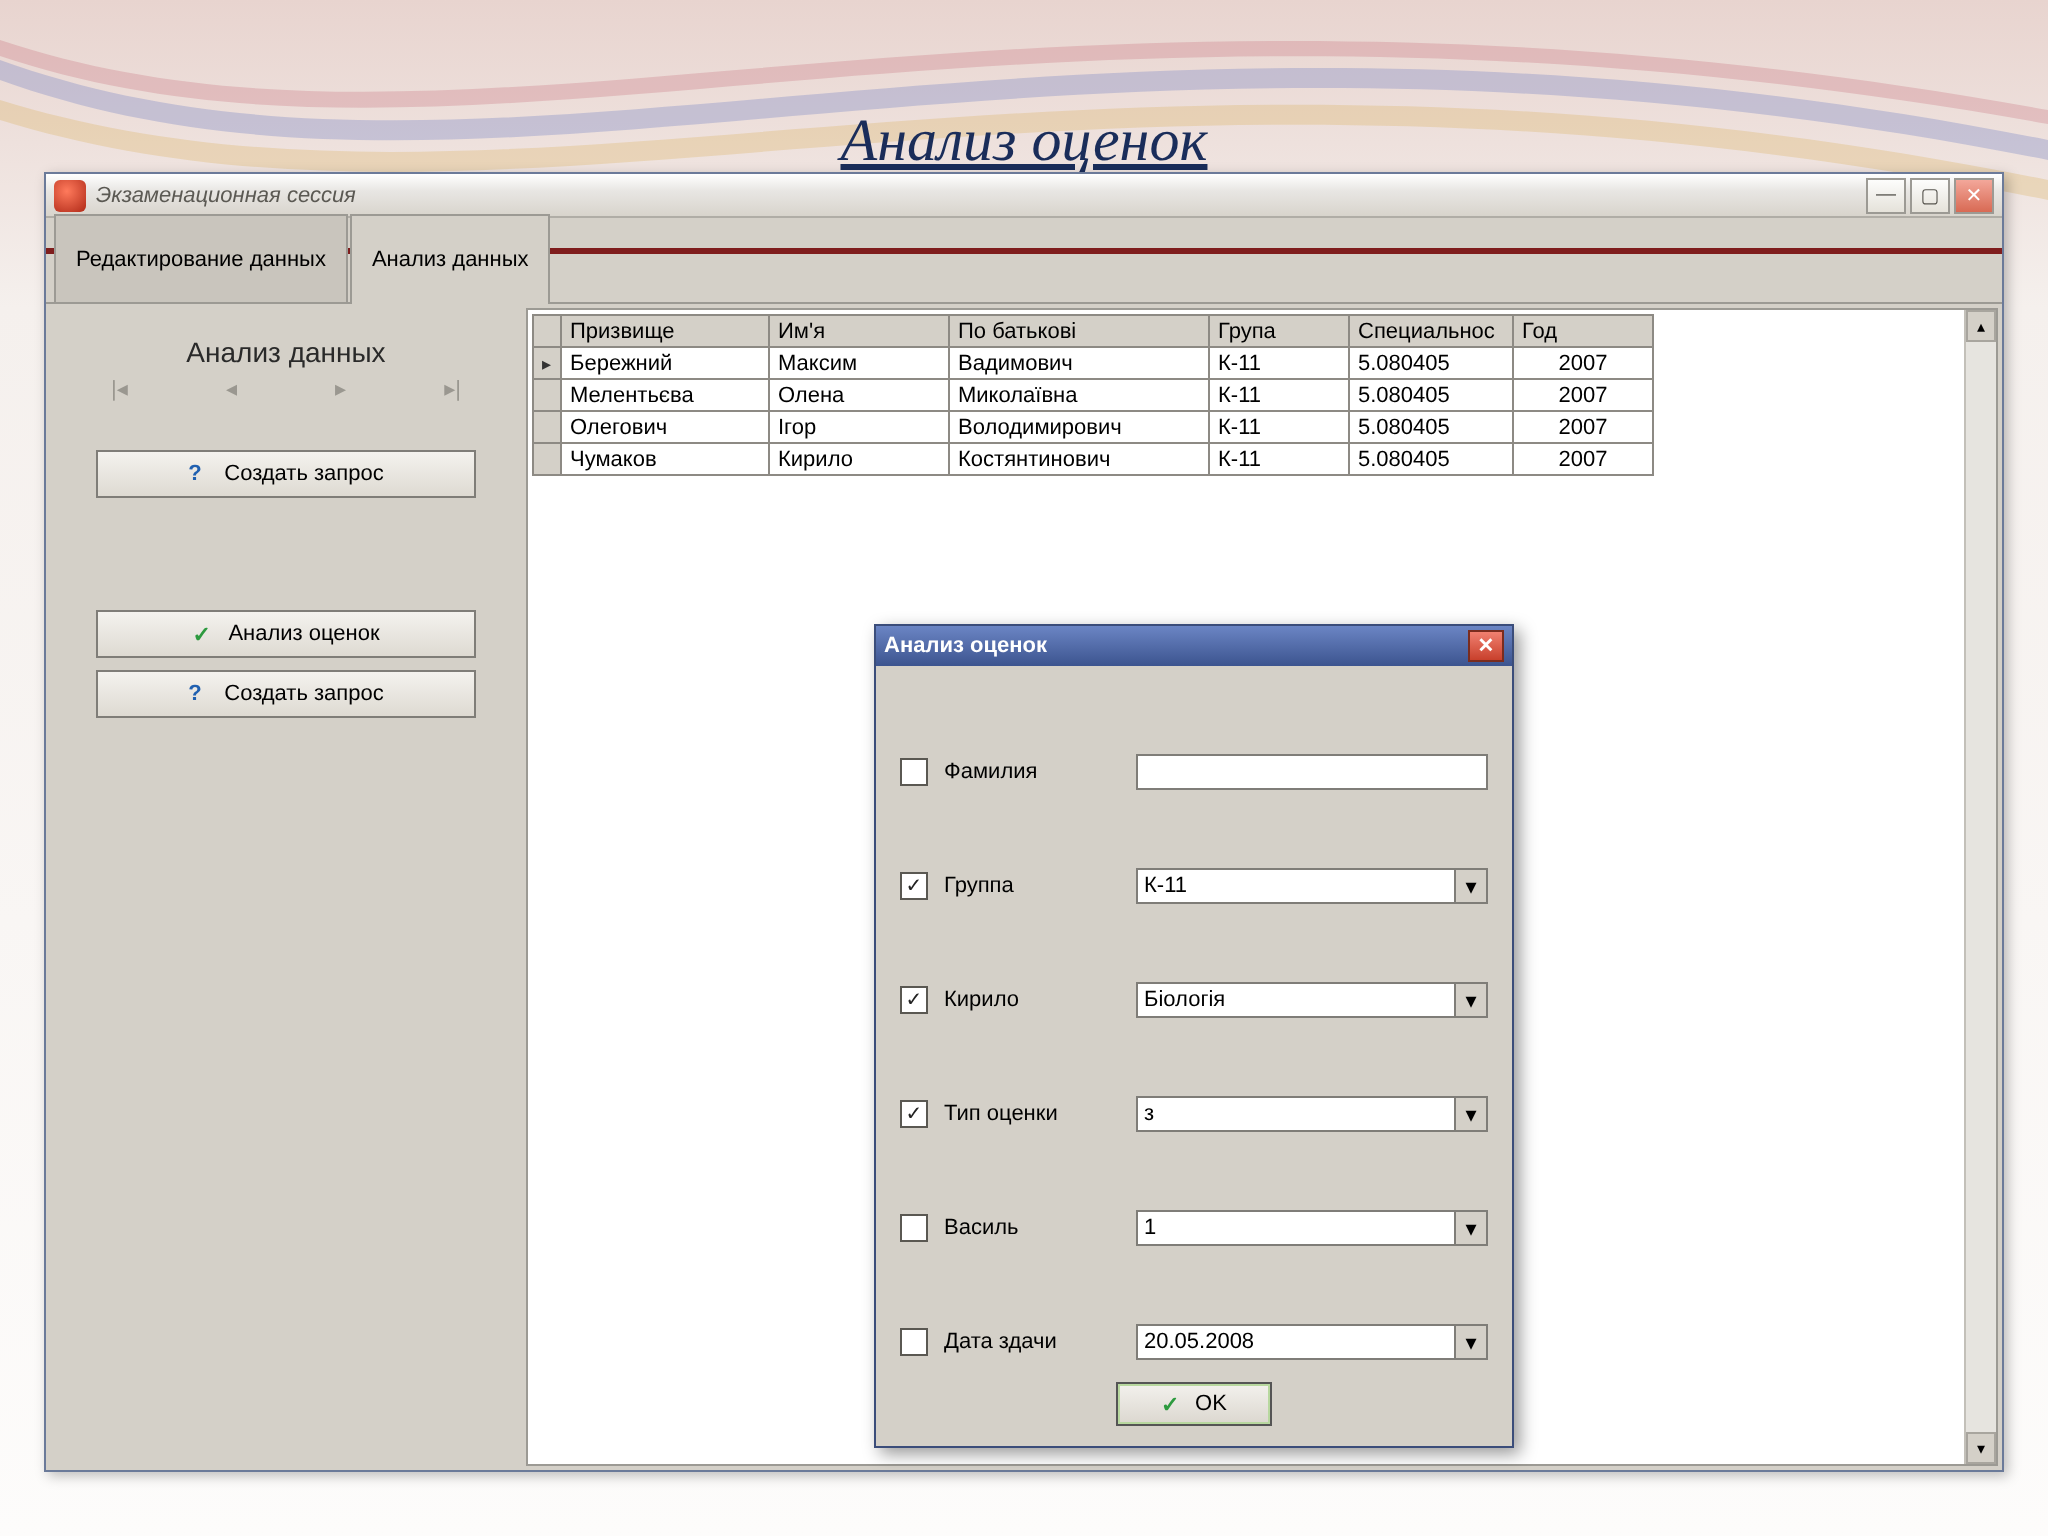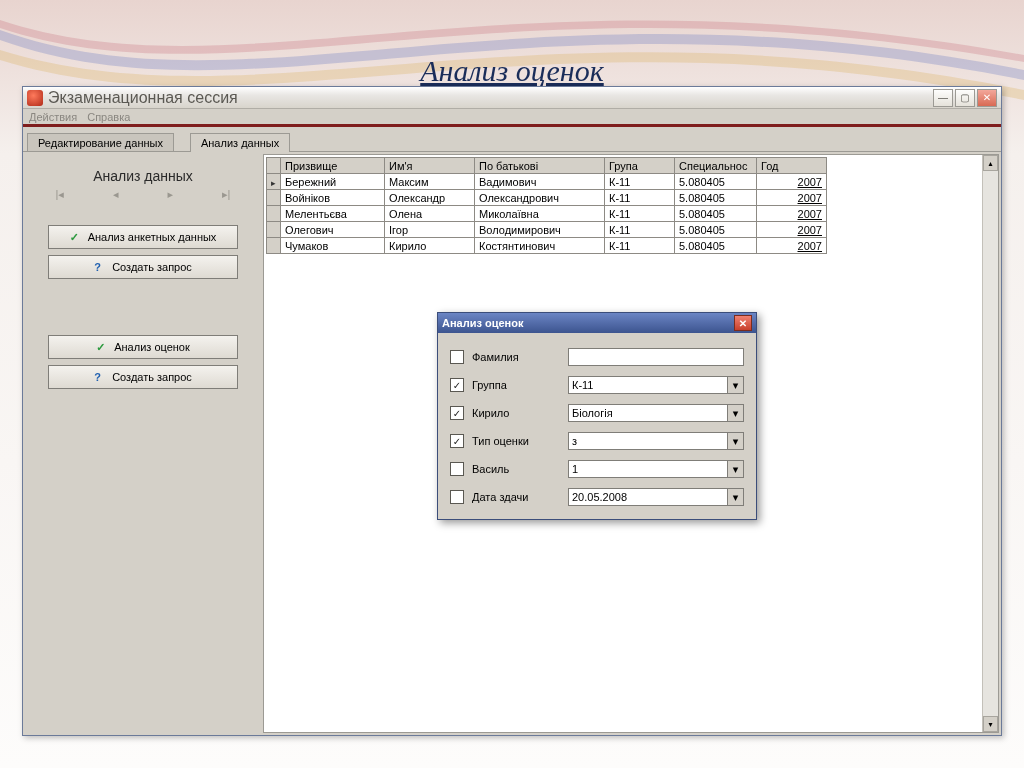--- a/index.html
+++ b/index.html
@@ -37,21 +37,21 @@
     background: linear-gradient(180deg, #ffffff 0%, #e8e6e3 40%, #d8d4cc 100%);
     border-bottom: 1px solid #b0ada6;
     display: flex; align-items: center;
     padding: 0 4px;
   }
   .titlebar .app-icon {
     width: 16px; height: 16px; margin-right: 5px;
     background: radial-gradient(circle at 40% 35%, #ff7a5c, #b02a18);
     border-radius: 3px;
   }
-  .titlebar .title-text { color: #5b5953; font-size: 16px; flex: 1; }
+  .titlebar .title-text { color: #5b5953; font-size: 11px; flex: 1; font-style: italic; }
   .win-controls { display: flex; gap: 2px; }
   .win-btn {
     width: 20px; height: 18px;
     border: 1px solid #9c9a94;
     background: linear-gradient(180deg, #fdfdfc, #e5e2da);
     display: flex; align-items: center; justify-content: center;
     font-size: 10px; color: #5b5953;
   }
   .win-btn.close { background: linear-gradient(180deg, #f3a79a, #d86a54); color: #fff; }
   .menubar {
@@ -61,26 +61,26 @@
     color: #8a8781; font-size: 11px;
     border-bottom: 3px solid #7f1d1d;
   }
   .tabstrip {
     display: flex; align-items: flex-end;
     padding: 3px 4px 0 4px;
     background: #d4d0c8;
     height: 24px;
   }
   .tab {
-    padding: 3px 10px;
+    padding: 16px 10px;
     border: 1px solid #9c9a94;
     border-bottom: none;
     background: #c9c5bd;
     font-size: 11px;
-    margin-right: 16px;
+    margin-right: 1px;
     position: relative; top: 1px;
   }
   .tab.active { background: #d4d0c8; z-index: 2; }
   .client {
     display: flex;
     border-top: 1px solid #9c9a94;
     height: calc(100% - 22px - 18px - 24px);
     background: #d4d0c8;
     position: relative;
   }
@@ -132,21 +132,21 @@
     padding: 1px 4px;
     background: #ffffff;
     text-align: left;
     height: 16px;
   }
   table.data th { background: #d4d0c8; font-weight: normal; }
   .rowmarker {
     width: 14px; background: #d4d0c8 !important;
   }
   .rowmarker.current::before { content: "▸"; font-size:9px; color:#333; }
-  table.data td.num { text-align: right; text-decoration: underline; }
+  table.data td.num { text-align: center; }
   .dialog {
     position: absolute;
     left: 414px; top: 160px;
     width: 320px;
     border: 1px solid #3b4d7a;
     background: #d4d0c8;
     box-shadow: 3px 3px 8px rgba(0,0,0,0.4);
   }
   .dlg-title {
     height: 20px;
@@ -159,21 +159,21 @@
   }
   .dlg-title .spacer { flex:1; }
   .dlg-close {
     width: 18px; height: 16px;
     background: linear-gradient(180deg,#f08070,#c8402c);
     border: 1px solid #7a2c1e; color: #fff;
     display:flex; align-items:center; justify-content:center;
     font-size:10px; font-weight:bold;
   }
   .dlg-body { padding: 10px 12px 8px 12px; }
-  .dlg-row { display:flex; align-items:center; height: 28px; }
+  .dlg-row { display:flex; align-items:center; height: 28px; margin-top: 29px; }
   .dlg-row .chk { width: 14px; height:14px; border:1px solid #5a5852; background:#fff; margin-right:8px; display:flex; align-items:center; justify-content:center; font-size:10px;}
   .dlg-row .chk.checked::before { content:"✓"; color:#222; }
   .dlg-row .lbl { width: 96px; }
   .dlg-row input.txt, .dlg-row .combo {
     flex:1; height: 18px; border:1px solid #7f7d78; background:#fff; font-size:11px; padding: 0 3px;
   }
   .combo { display:flex; align-items:center; position:relative; }
   .combo .caret {
     position:absolute; right:0; top:0; width:16px; height:100%;
     background:#d4d0c8; border-left:1px solid #7f7d78;
@@ -219,24 +219,20 @@
   <div class="client">
     <div class="sidebar">
       <div class="sidebar-title">Анализ данных</div>
       <div class="nav-bar">
         <span>|◂</span>
         <span>◂</span>
         <span>▸</span>
         <span>▸|</span>
       </div>
       <div class="side-btn">
-        <span class="btn-ic check"></span>
-        <span>Анализ анкетных данных</span>
-      </div>
-      <div class="side-btn">
         <span class="btn-ic q"></span>
         <span>Создать запрос</span>
       </div>
       <div class="side-gap"></div>
       <div class="side-btn">
         <span class="btn-ic check"></span>
         <span>Анализ оценок</span>
       </div>
       <div class="side-btn">
         <span class="btn-ic q"></span>
@@ -256,29 +252,20 @@
           <th style="width:82px">Специальнос</th>
           <th style="width:70px">Год</th>
         </tr>
           </thead>
         <tbody>
           <tr>
               <td class="rowmarker current"></td>
               <td>Бережний</td>
               <td>Максим</td>
               <td>Вадимович</td>
-              <td>К-11</td>
-              <td>5.080405</td>
-              <td class="num">2007</td>
-            </tr>
-          <tr>
-              <td class="rowmarker"></td>
-              <td>Войніков</td>
-              <td>Олександр</td>
-              <td>Олександрович</td>
               <td>К-11</td>
               <td>5.080405</td>
               <td class="num">2007</td>
             </tr>
           <tr>
               <td class="rowmarker"></td>
               <td>Мелентьєва</td>
               <td>Олена</td>
               <td>Миколаївна</td>
               <td>К-11</td>
@@ -356,17 +343,23 @@
             </div>
         </div>
         <div class="dlg-row">
           <div class="chk"></div>
           <div class="lbl">Дата здачи</div>
           <div class="combo">
               <span>20.05.2008</span>
               <div class="caret">▾</div>
             </div>
         </div>
+        <div class="dlg-ok-row">
+          <div class="dlg-ok">
+            <span class="btn-ic check"></span>
+            <span>OK</span>
+          </div>
+        </div>
       </div>
     </div>
 
   </div>
 </div>
 
 </body></html>

